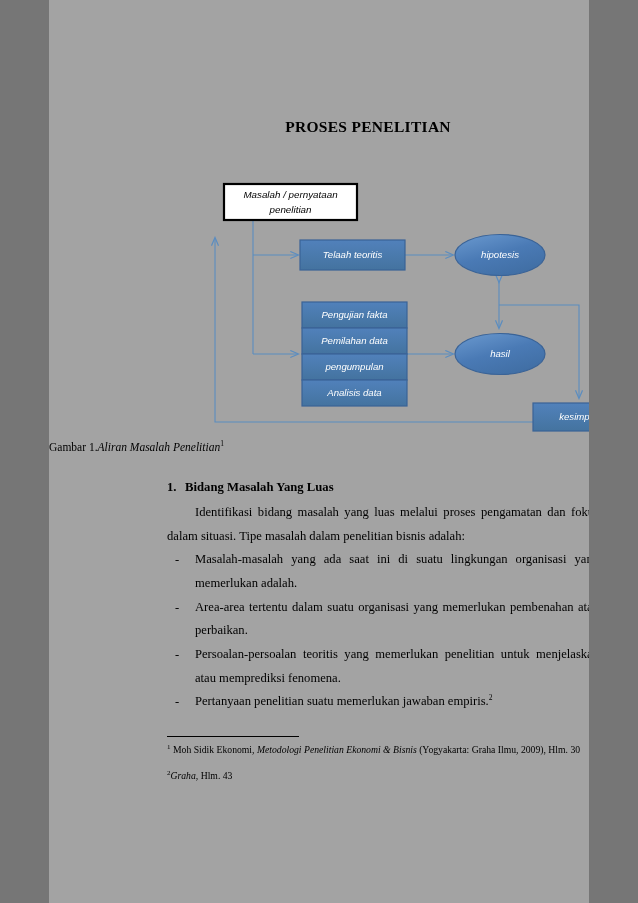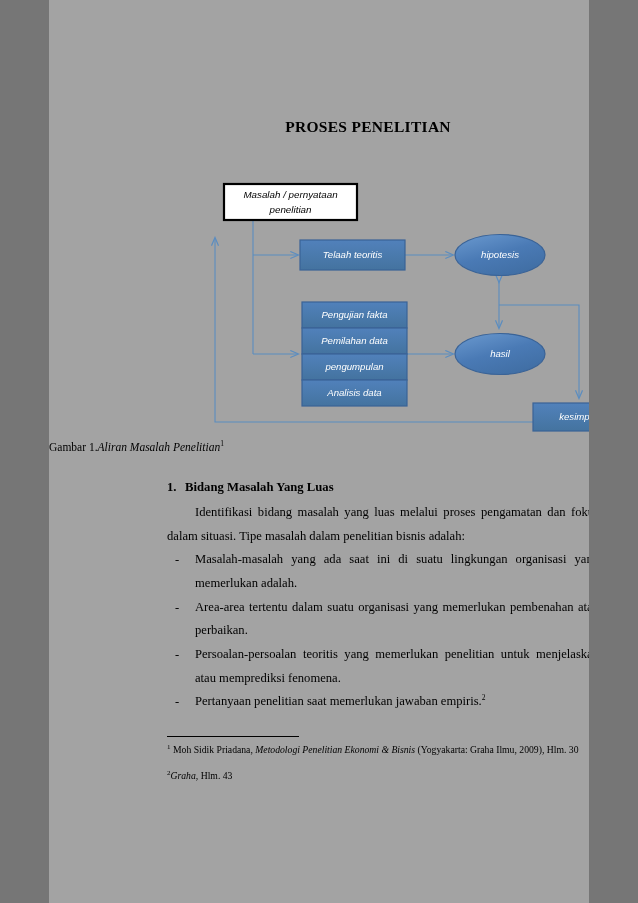--- a/index.html
+++ b/index.html
@@ -267,30 +267,30 @@
       <li>
         <span class="dash">-</span><span>Masalah-masalah yang ada saat ini di suatu lingkungan organisasi yang memerlukan adalah.</span>
       </li>
       <li>
         <span class="dash">-</span><span>Area-area tertentu dalam suatu organisasi yang memerlukan pembenahan atau perbaikan.</span>
       </li>
       <li>
         <span class="dash">-</span><span>Persoalan-persoalan teoritis yang memerlukan penelitian untuk menjelaskan atau memprediksi fenomena.</span>
       </li>
       <li>
-        <span class="dash">-</span><span>Pertanyaan penelitian saat memerlukan jawaban empiris.</span><sup>2</sup>
+        <span class="dash">-</span><span>Pertanyaan penelitian suatu memerlukan jawaban empiris.</span><sup>2</sup>
       </li>
     </ul>
   </div>
 
   <div class="footnote-area">
     <div class="fn-rule"></div>
 
     <p class="fn">
-      <sup>1</sup><span> Moh Sidik Priadana, </span><i>Metodologi  Penelitian Ekonomi &amp; Bisnis</i><span> (Yogyakarta: Graha Ilmu, 2009), Hlm. 30</span>
+      <sup>1</sup><span> Moh Sidik Ekonomi, </span><i>Metodologi  Penelitian Ekonomi &amp; Bisnis</i><span> (Yogyakarta: Graha Ilmu, 2009), Hlm. 30</span>
     </p>
 
     <p class="fn">
       <sup>2</sup><i>Graha</i><span>, Hlm. 43</span>
     </p>
   </div>
 
   <div class="page-number">1</div>
 
 </div>

